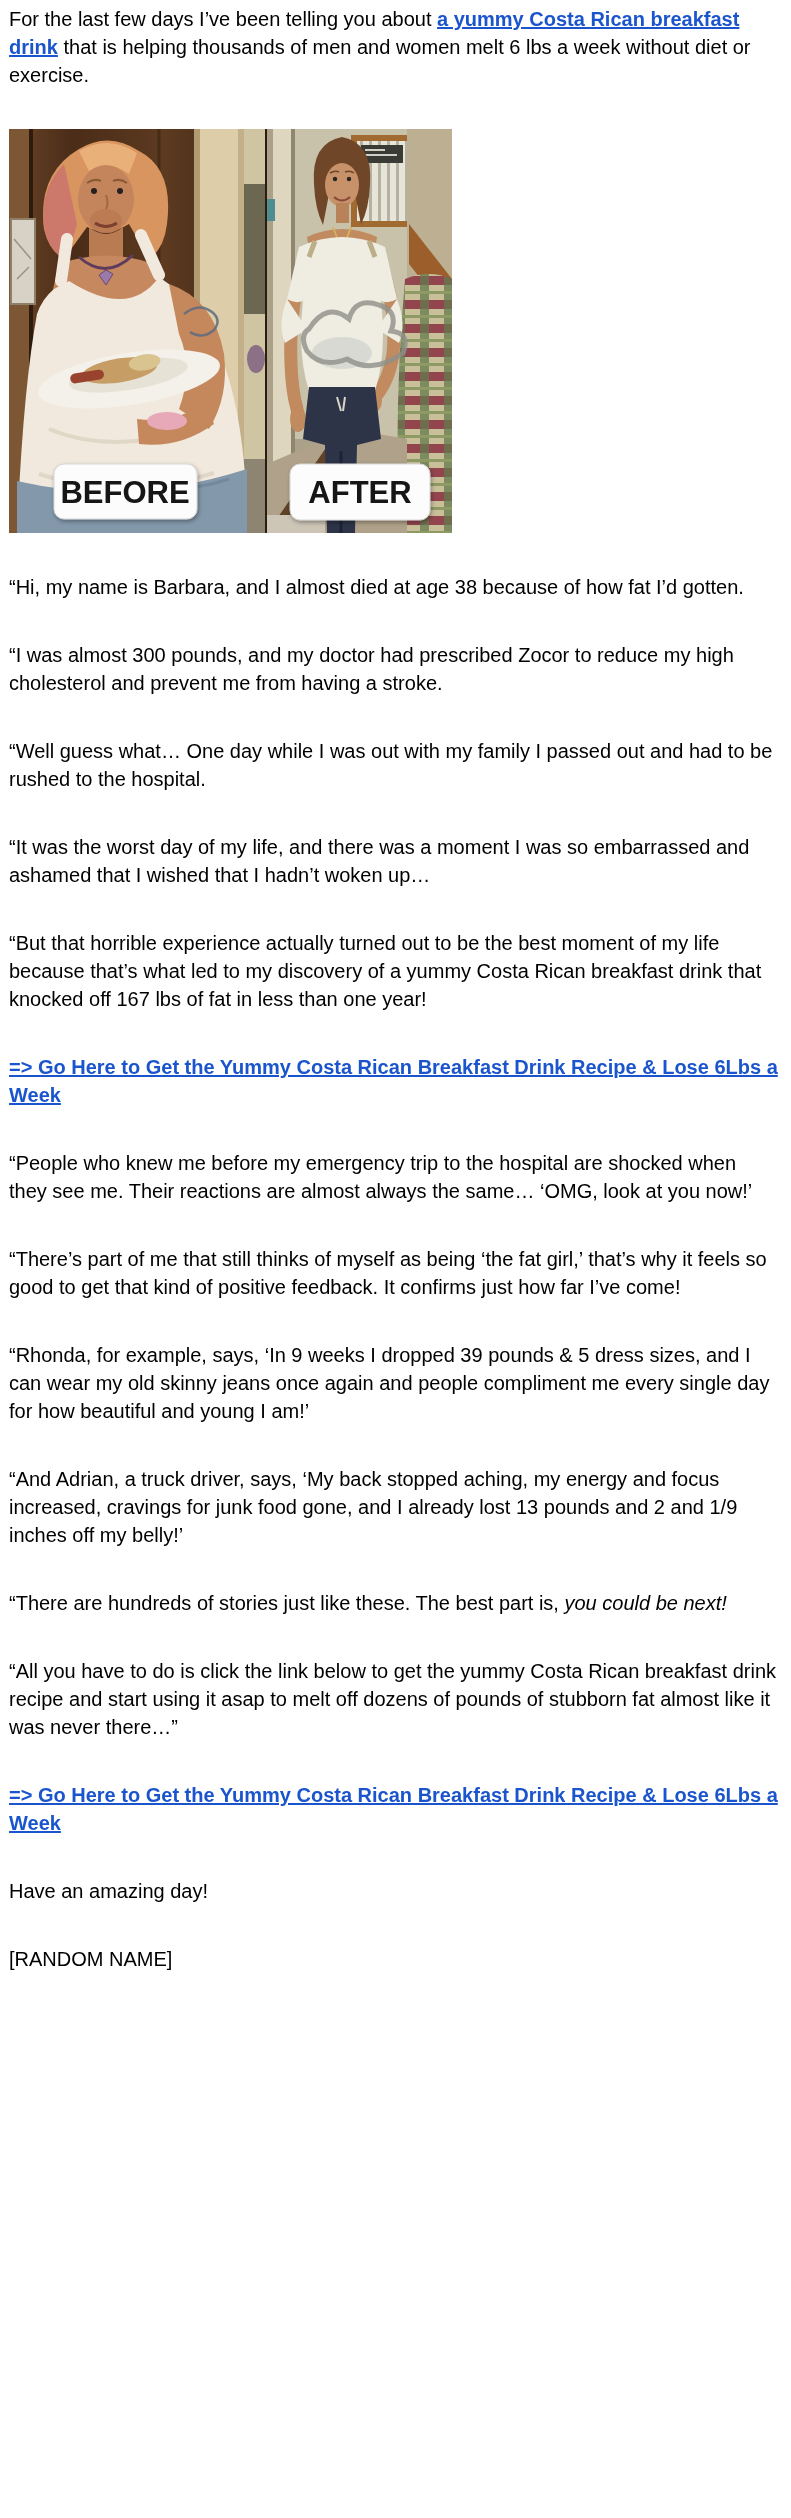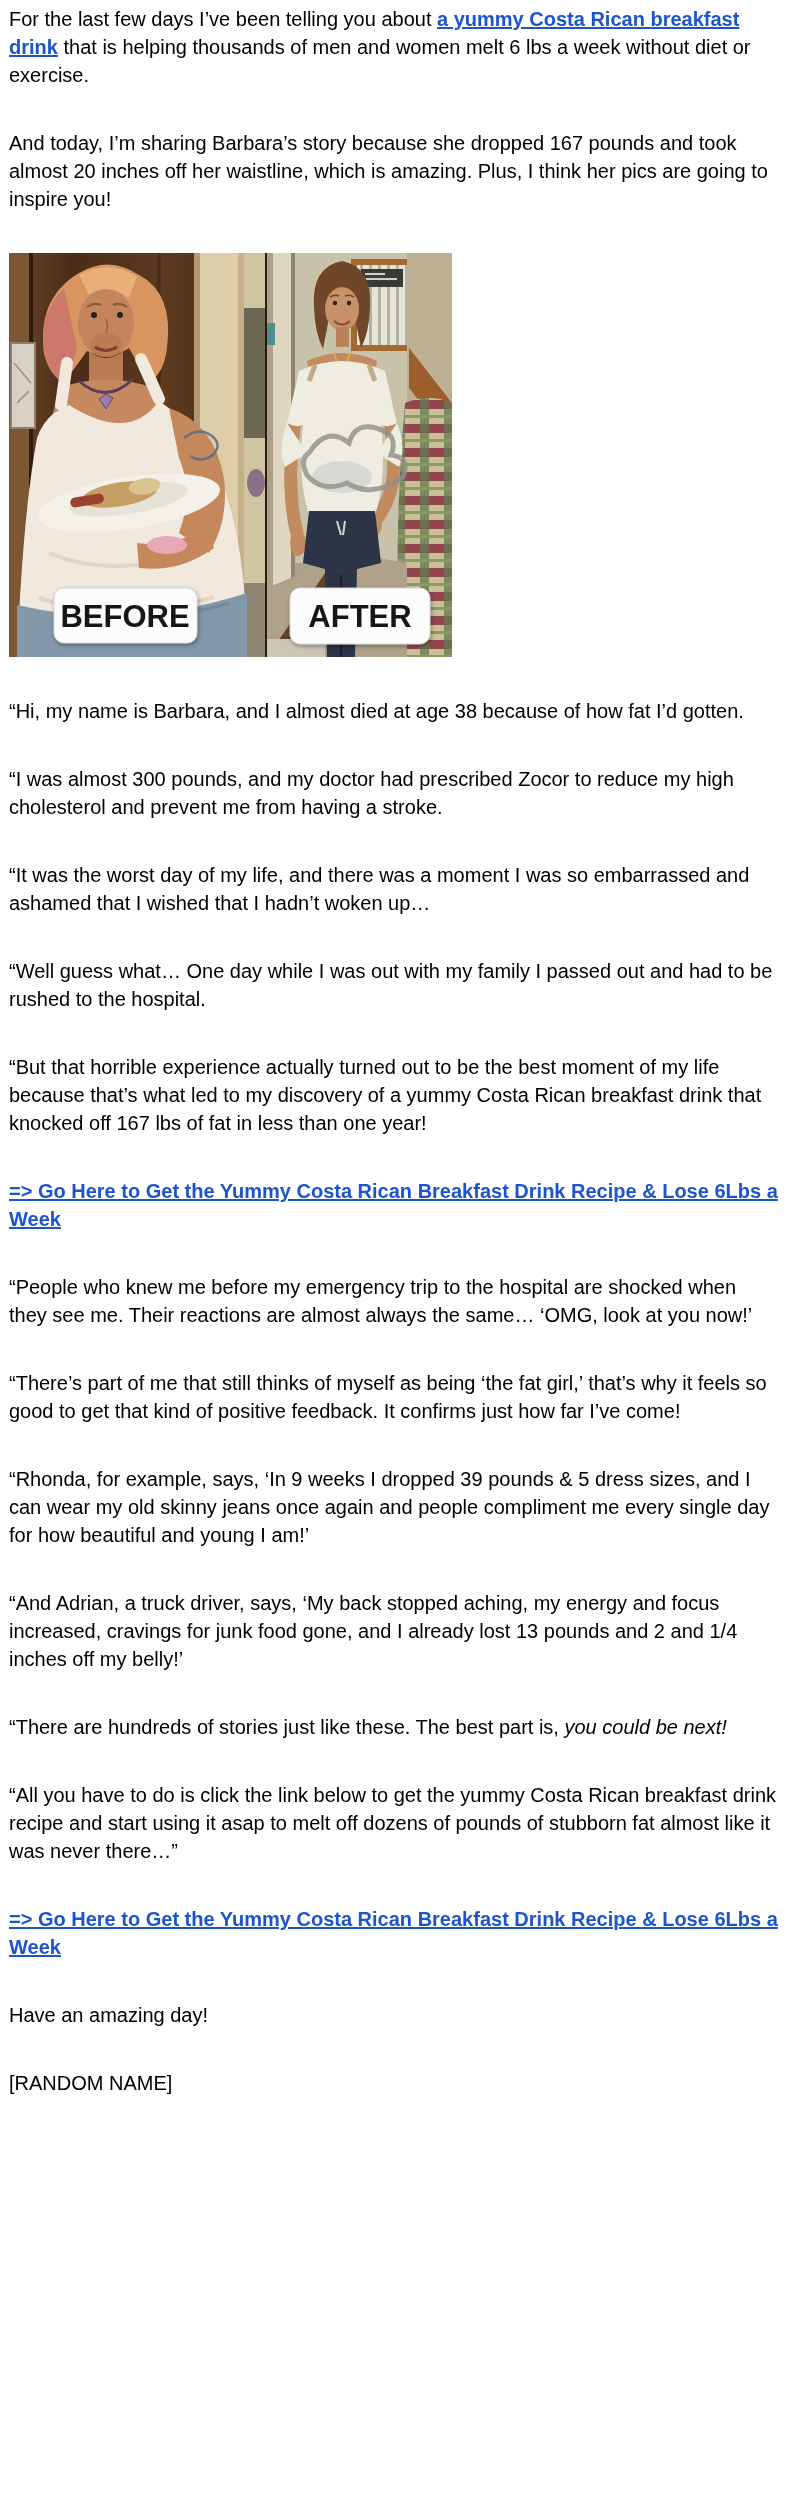--- a/index.html
+++ b/index.html
@@ -24,21 +24,20 @@
   i { font-style: italic; }
   figure { margin: 0 0 40px 0; }
   figure svg { display: block; }
 </style>
 </head>
 <body>
 
 <div id="content">
 
   <p><span>For the last few days I’ve been telling you about </span><a href="#">a yummy Costa Rican breakfast drink</a><span> that is helping thousands of men and women melt 6 lbs a week without diet or exercise.</span></p>
-    <p><span>And today, I’m sharing Barbara’s story because she dropped 167 pounds and took almost 20 inches off her waistline, which is amazing. Plus, I think her pics are going to inspire you!</span></p>
     <figure id="photo-figure">
     <svg width="443" height="404" viewBox="0 0 443 404" role="img">
       <defs>
         <linearGradient id="woodL" x1="0" y1="0" x2="1" y2="0">
           <stop offset="0" stop-color="#6b4527"></stop>
           <stop offset="0.25" stop-color="#4a2c18"></stop>
           <stop offset="0.6" stop-color="#5d3a20"></stop>
           <stop offset="1" stop-color="#3c2413"></stop>
         </linearGradient>
         <pattern id="plaid" width="24" height="24" patternUnits="userSpaceOnUse">
@@ -153,26 +152,26 @@
       </g>
       <g filter="url(#ds)">
         <rect x="281" y="335" width="140" height="56" rx="10" fill="#fcfcfc" stroke="#d6d6d6"></rect>
         <text x="351" y="374" text-anchor="middle" font-size="31" font-weight="bold" fill="#141414" font-family="Liberation Sans, sans-serif">AFTER</text>
       </g>
     </svg>
   </figure>
 
 <p><span>“Hi, my name is Barbara, and I almost died at age 38 because of how fat I’d gotten.</span></p>
     <p><span>“I was almost 300 pounds, and my doctor had prescribed Zocor to reduce my high cholesterol and prevent me from having a stroke.</span></p>
+    <p><span>“Well guess what… One day while I was out with my family I passed out and had to be rushed to the hospital.</span></p>
     <p><span>“It was the worst day of my life, and there was a moment I was so embarrassed and ashamed that I wished that I hadn’t woken up…</span></p>
-    <p><span>“Well guess what… One day while I was out with my family I passed out and had to be rushed to the hospital.</span></p>
     <p><span>“But that horrible experience actually turned out to be the best moment of my life because that’s what led to my discovery of a yummy Costa Rican breakfast drink that knocked off 167 lbs of fat in less than one year!</span></p>
     <p><a href="#">=&gt; Go Here to Get the Yummy Costa Rican Breakfast Drink Recipe &amp; Lose 6Lbs a Week</a></p>
     <p><span>“People who knew me before my emergency trip to the hospital are shocked when they see me. Their reactions are almost always the same… </span><b>‘OMG, look at you now!’</b></p>
     <p><span>“There’s part of me that still thinks of myself as being ‘the fat girl,’ that’s why it feels so good to get that kind of positive feedback. It confirms just how far I’ve come!</span></p>
     <p><span>“Rhonda, for example, says, </span><b>‘In 9 weeks I dropped 39 pounds &amp; 5 dress sizes,</b><span> and I can wear my old skinny jeans once again and people compliment me every single day for how beautiful and young I am!’</span></p>
-    <p><span>“And Adrian, a truck driver, says, </span><b>‘My back stopped aching, my energy and focus increased,</b><span> cravings for junk food gone, and I already lost 13 pounds and 2 and 1/4 inches off my belly!’</span></p>
+    <p><span>“And Adrian, a truck driver, says, </span><b>‘My back stopped aching, my energy and focus increased,</b><span> cravings for junk food gone, and I already lost 13 pounds and 2 and 1/9 inches off my belly!’</span></p>
     <p><span>“There are hundreds of stories just like these. The best part is, </span><i>you could be next!</i></p>
     <p><span>“All you have to do is click the link below to get the yummy Costa Rican breakfast drink recipe and start using it asap to melt off dozens of pounds of stubborn fat almost like it was never there…”</span></p>
     <p><a href="#">=&gt; Go Here to Get the Yummy Costa Rican Breakfast Drink Recipe &amp; Lose 6Lbs a Week</a></p>
     <p><span>Have an amazing day!</span></p>
     <p><span>[RANDOM NAME]</span></p>
   </div>
 
 </body></html>

